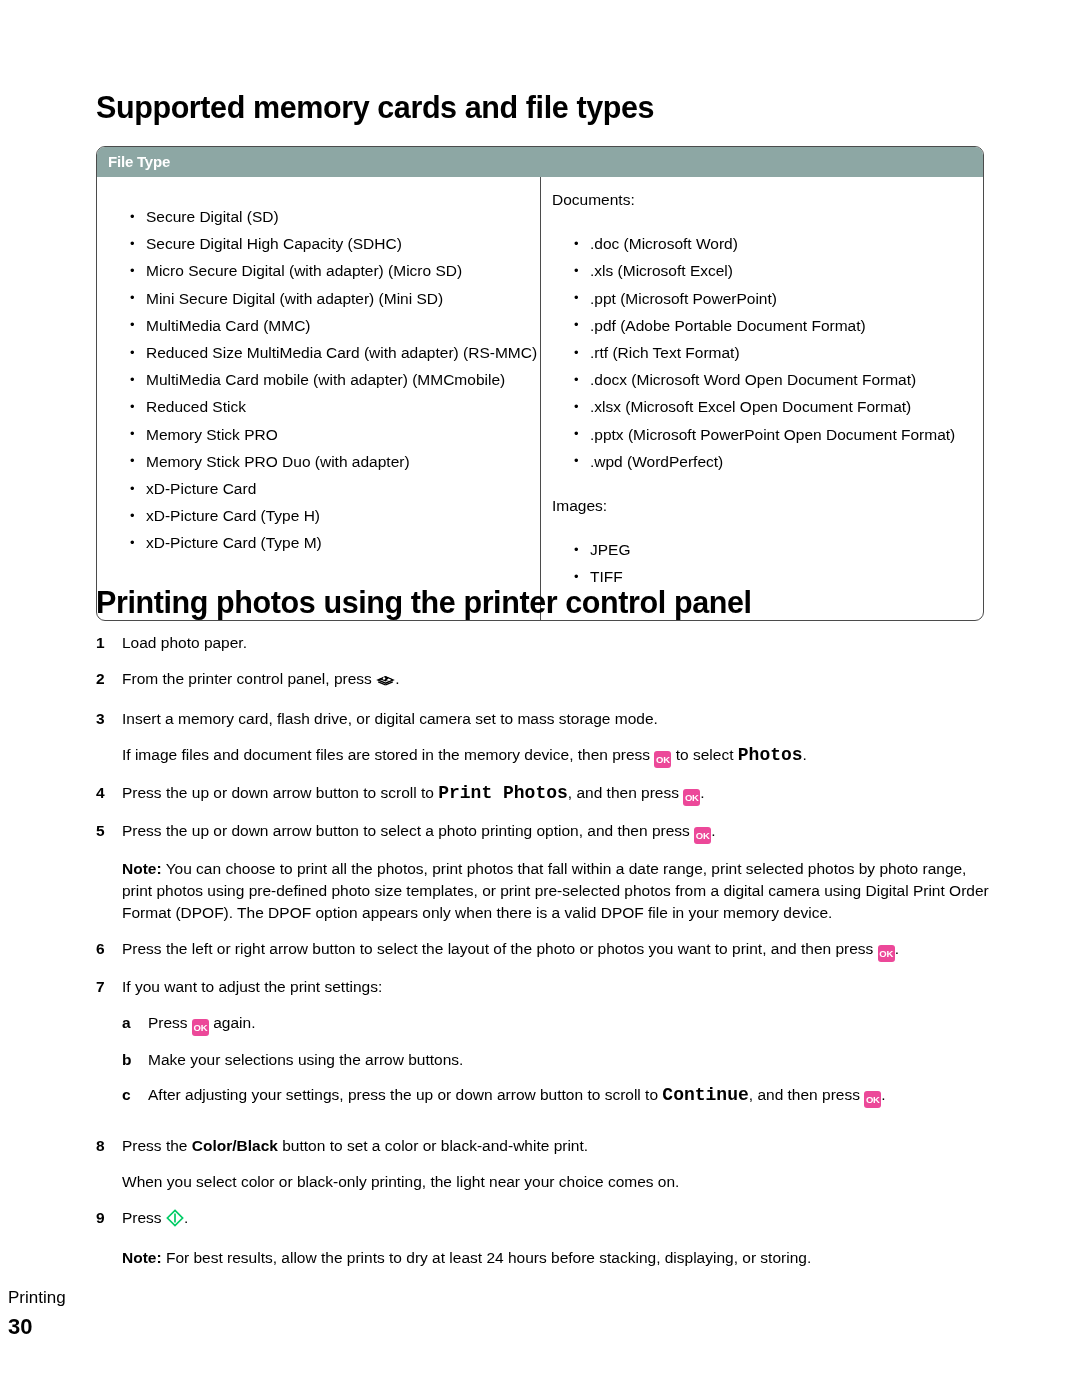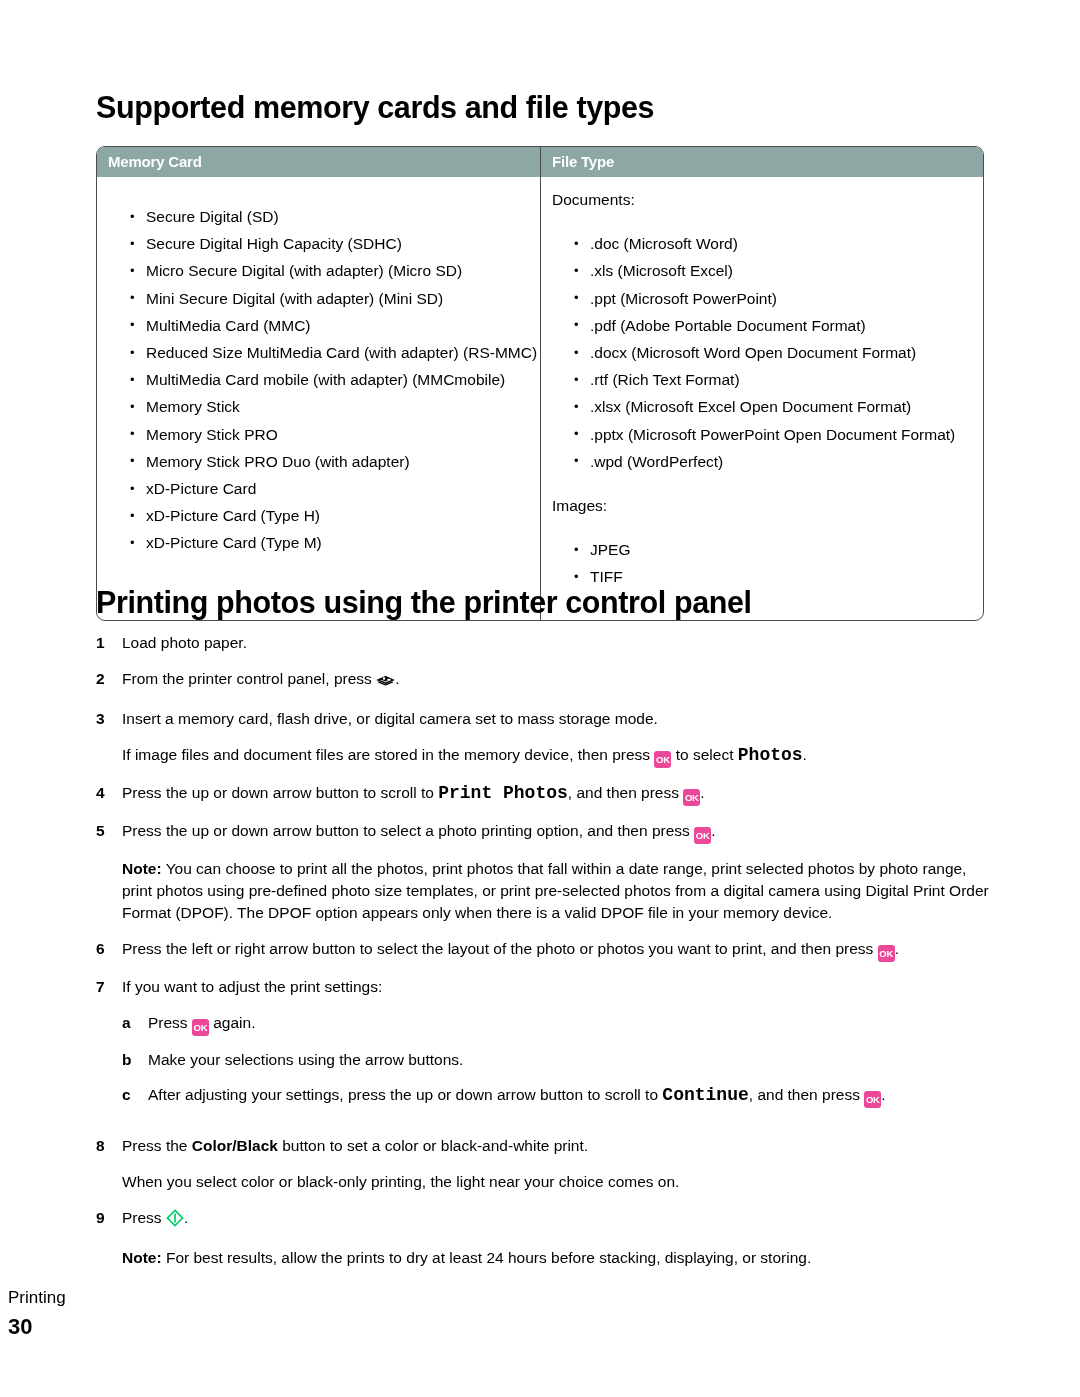--- a/index.html
+++ b/index.html
@@ -188,50 +188,49 @@
 </style>
 </head>
 <body>
 
 <div class="page">
 
   <h1 class="section-title" id="h-cards">Supported memory cards and file types</h1>
 
   <div class="cards-table">
     <div class="table-head">
-      <div class="th col-a">Memory Card</div>
       <div class="th col-b">File Type</div>
     </div>
     <div class="table-body">
       <div class="cell col-a">
         <ul class="bullets">
           <li>Secure Digital (SD)</li>
           <li>Secure Digital High Capacity (SDHC)</li>
           <li>Micro Secure Digital (with adapter) (Micro SD)</li>
           <li>Mini Secure Digital (with adapter) (Mini SD)</li>
           <li>MultiMedia Card (MMC)</li>
           <li>Reduced Size MultiMedia Card (with adapter) (RS-MMC)</li>
           <li>MultiMedia Card mobile (with adapter) (MMCmobile)</li>
-          <li>Memory Stick</li>
+          <li>Reduced Stick</li>
           <li>Memory Stick PRO</li>
           <li>Memory Stick PRO Duo (with adapter)</li>
           <li>xD-Picture Card</li>
           <li>xD-Picture Card (Type H)</li>
           <li>xD-Picture Card (Type M)</li>
         </ul>
       </div>
       <div class="cell col-b">
         <div class="group-label">Documents:</div>
         <ul class="bullets">
           <li>.doc (Microsoft Word)</li>
           <li>.xls (Microsoft Excel)</li>
           <li>.ppt (Microsoft PowerPoint)</li>
           <li>.pdf (Adobe Portable Document Format)</li>
+          <li>.rtf (Rich Text Format)</li>
           <li>.docx (Microsoft Word Open Document Format)</li>
-          <li>.rtf (Rich Text Format)</li>
           <li>.xlsx (Microsoft Excel Open Document Format)</li>
           <li>.pptx (Microsoft PowerPoint Open Document Format)</li>
           <li>.wpd (WordPerfect)</li>
         </ul>
         <div class="group-label">Images:</div>
         <ul class="bullets">
           <li>JPEG</li>
           <li>TIFF</li>
         </ul>
       </div>

